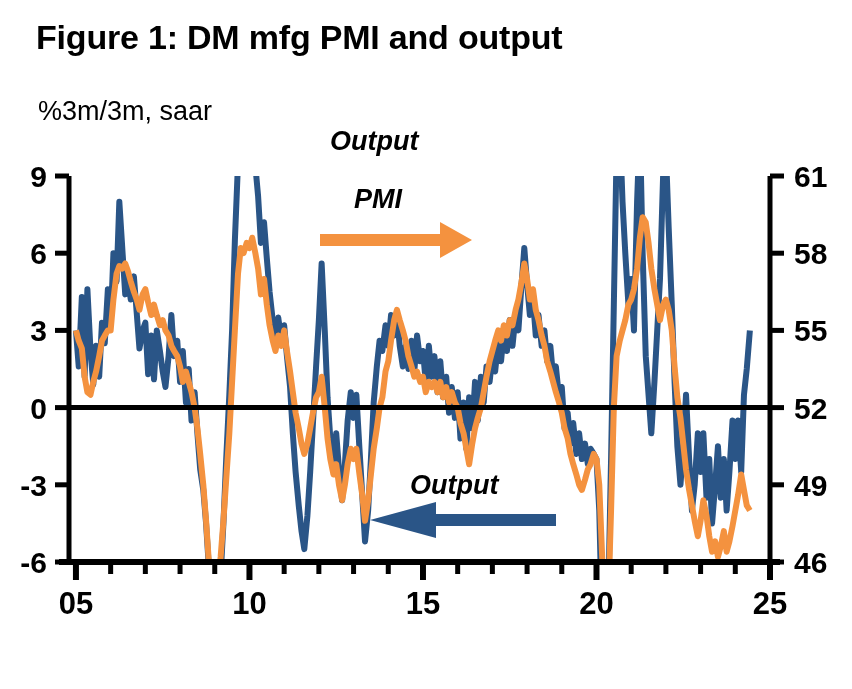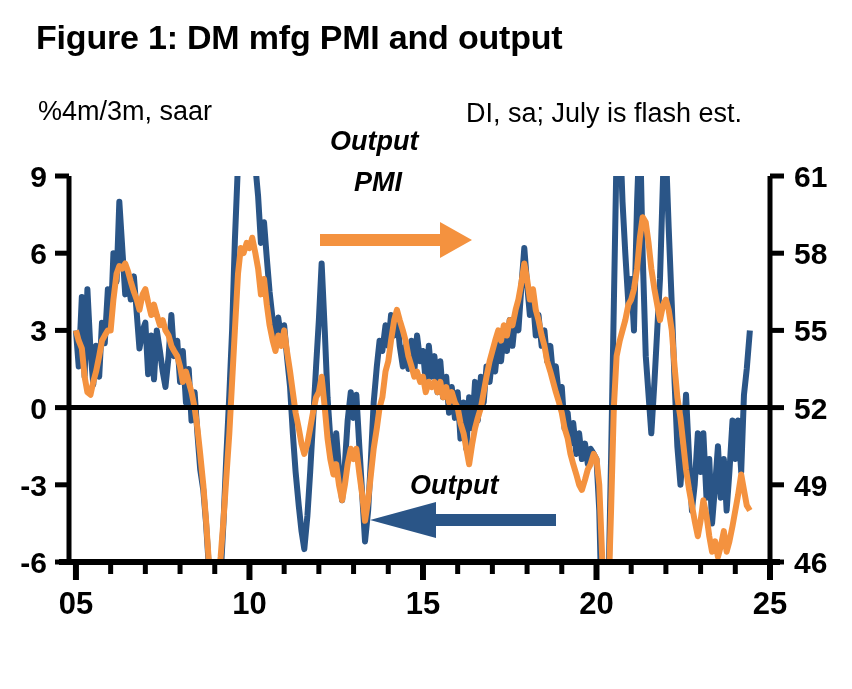--- a/index.html
+++ b/index.html
@@ -45,21 +45,21 @@
     white-space: nowrap;
   }
   .anno {
     position: absolute;
     font-size: 27px;
     font-weight: bold;
     white-space: nowrap;
     font-style: italic;
   }
   .anno-pmi-1 { left: 330px; top: 126px; }
-  .anno-pmi-2 { left: 354px; top: 167px; }
+  .anno-pmi-2 { left: 354px; top: 184px; }
   .anno-out   { left: 410px; top: 470px; }
   .source {
     position: absolute;
     left: 36px;
     top: 632px;
     font-size: 28px;
     white-space: nowrap;
   }
   .axlabel {
     font-family: "Liberation Sans", sans-serif;
@@ -74,22 +74,21 @@
     fill: #000000;
   }
   svg { display: block; }
 </style>
 </head>
 <body>
 
 <div id="figure">
 
   <div class="ttl">Figure 1: DM mfg PMI and output</div>
-  <div class="unit-left">%4m/3m, saar</div>
-  <div class="unit-right">DI, sa; July is flash est.</div>
+  <div class="unit-left">%3m/3m, saar</div>
 
   <div class="anno anno-pmi-1">Output</div>
   <div class="anno anno-pmi-2">PMI</div>
   <div class="anno anno-out">Output</div>
 
   <svg id="plot" width="852" height="689">
     <defs>
       <clipPath id="plotclip">
           <rect x="69" y="176" width="701" height="386"></rect>
         </clipPath>

